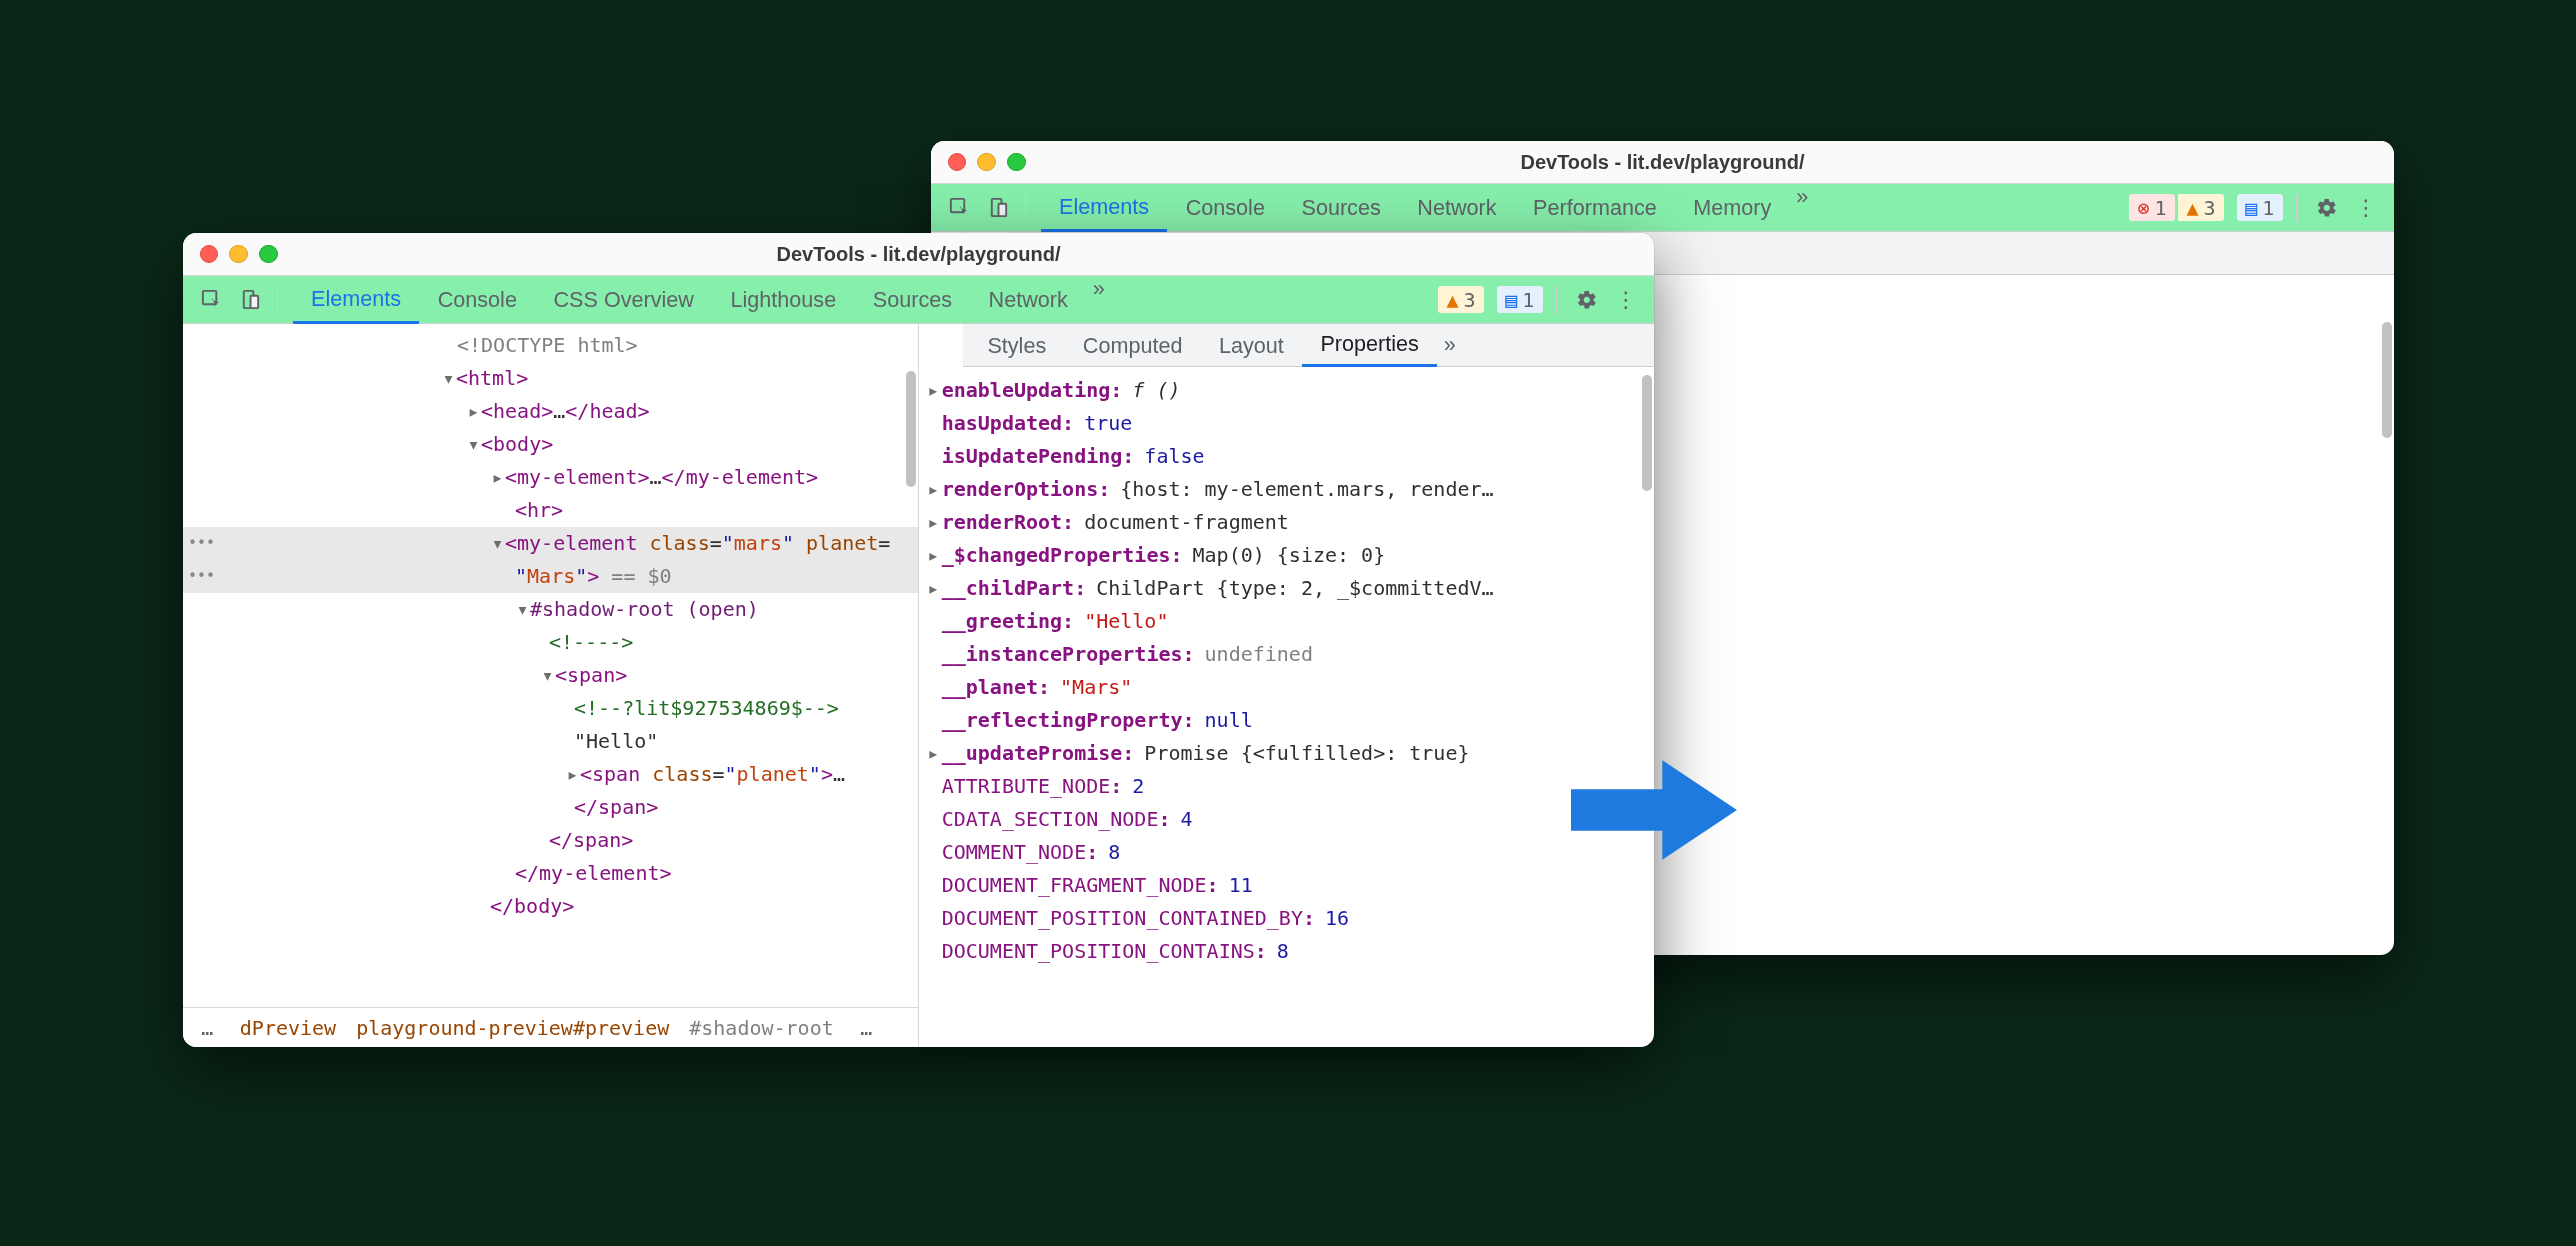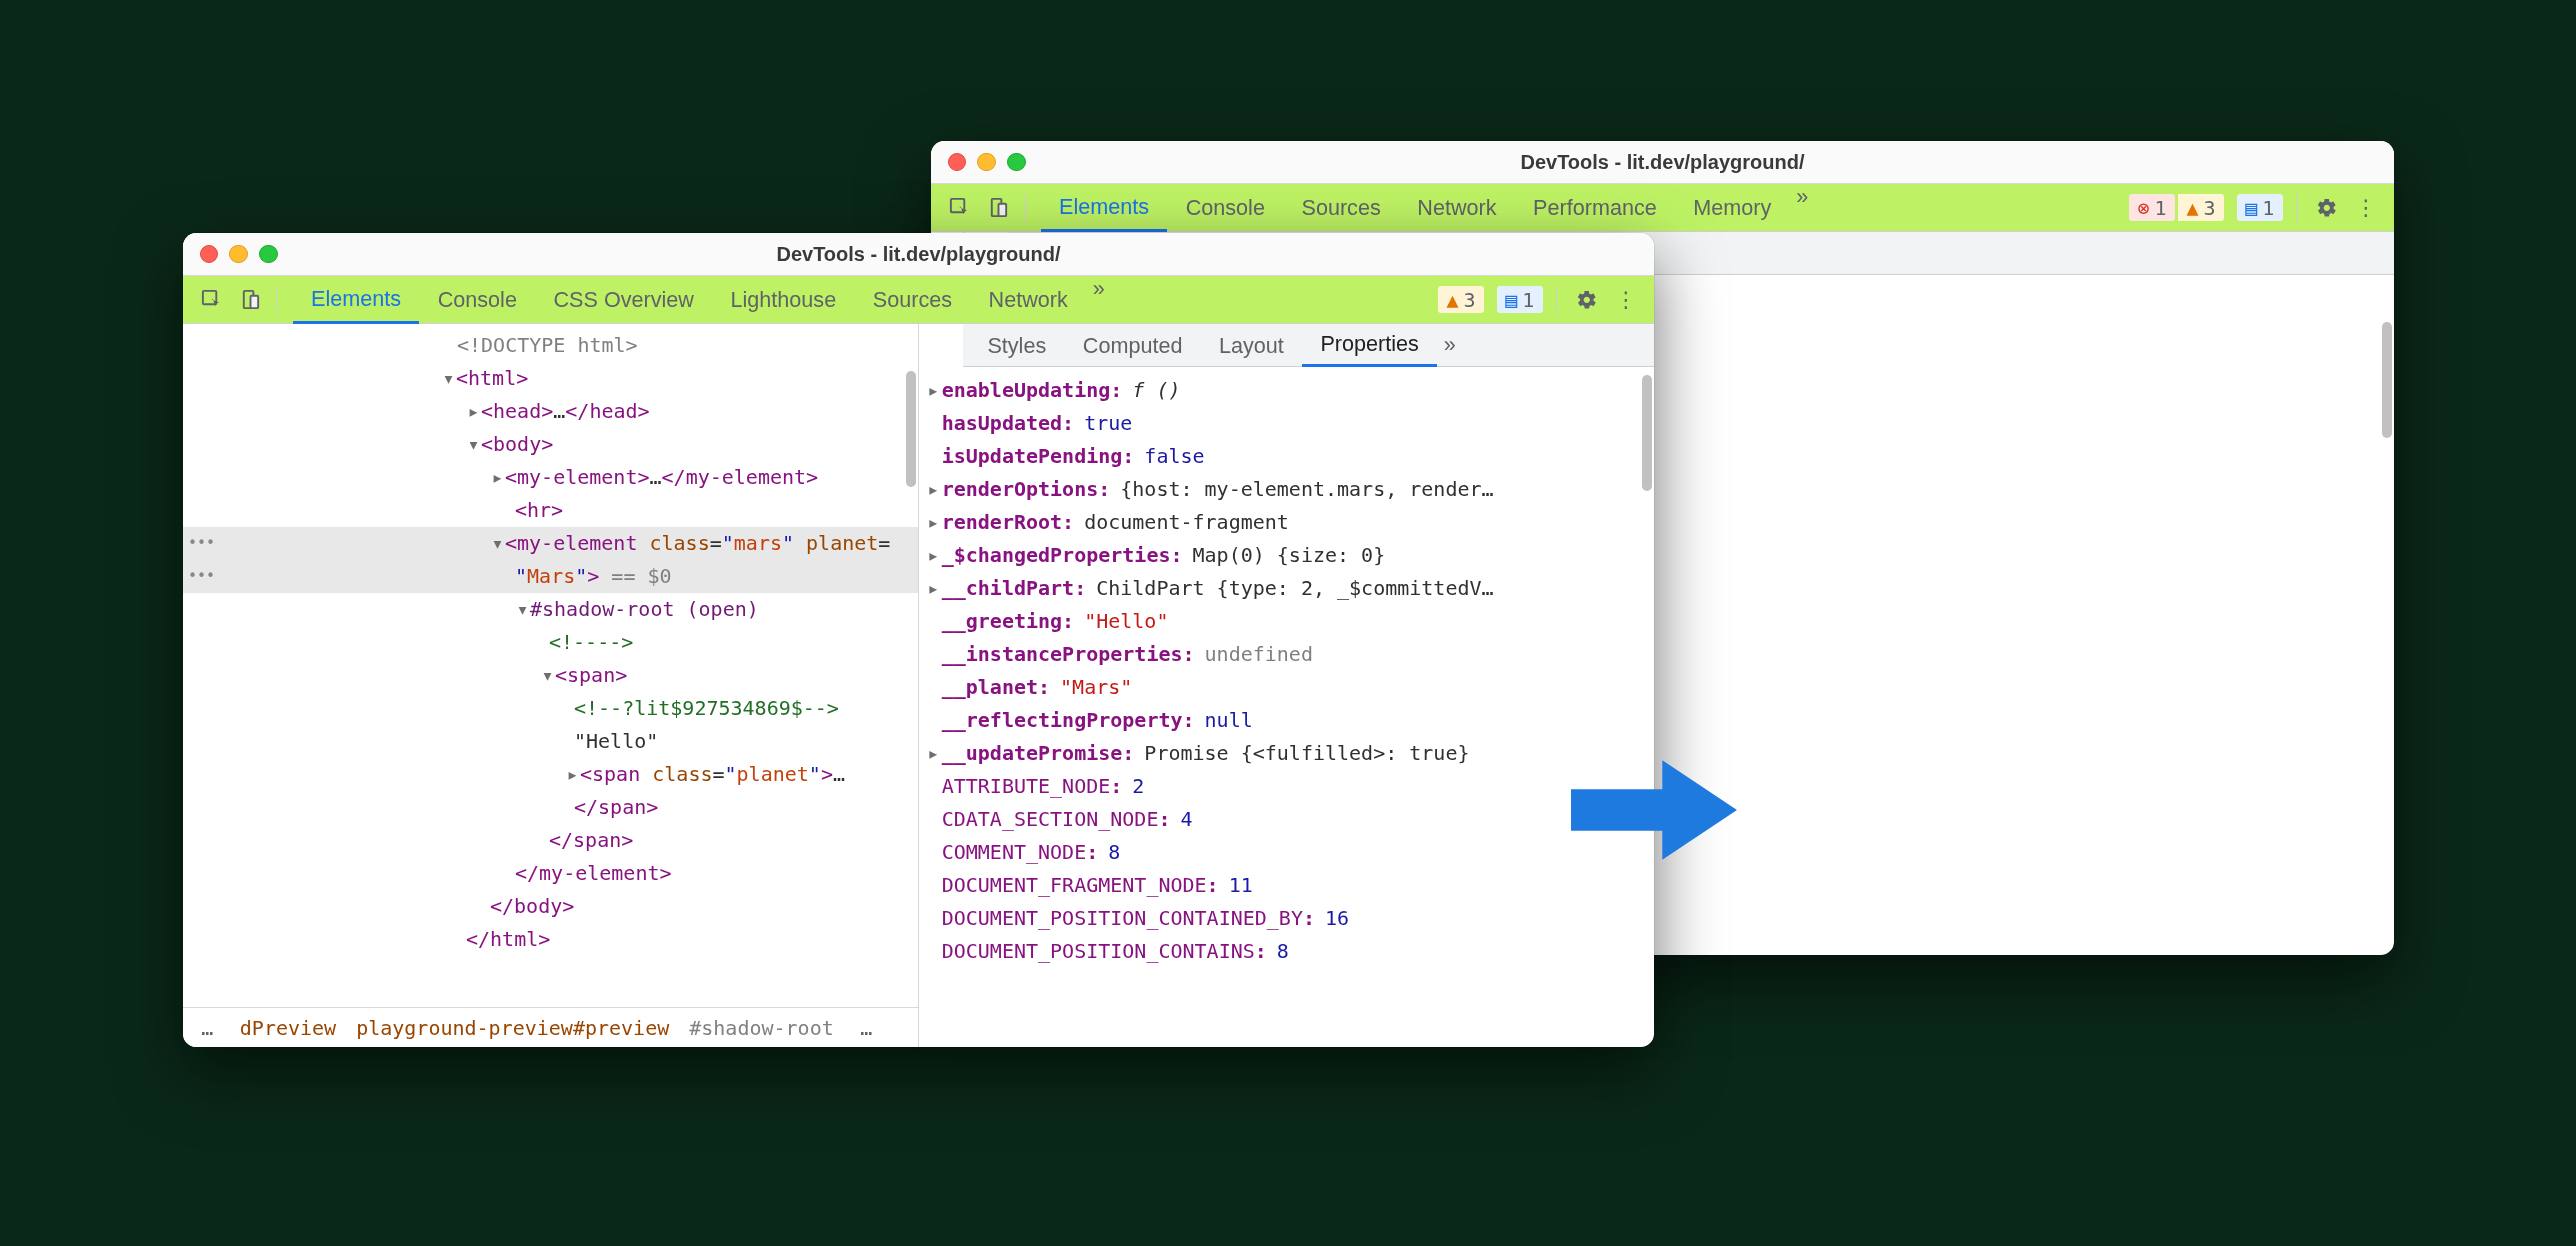--- a/index.html
+++ b/index.html
@@ -40,21 +40,21 @@
   .dot.green { background: #28c840; border: 0.8px solid #1dab31; }
   .titlebar .title {
     position: absolute; left: 0; right: 0; text-align: center;
     font-size: 20px; color: #3a3a3a; font-weight: 600;
     pointer-events: none;
   }
 
   
   .toolbar {
     height: 48px;
-    background: #bef264;
+    background: #86efac;
     border-bottom: 0.8px solid #cfcfcf;
     display: flex;
     align-items: center;
     padding: 0 11.6px;
     gap: 6.6px;
     flex: none;
     font-size: 21.6px;
     white-space: nowrap;
   }
   .toolbar .icon-btn {
@@ -409,21 +409,20 @@
         <div class="row" style="padding-left:332px;"><span class="triangle">▾</span><span style="color:#701a75;">#shadow-root (open)</span></div>
         <div class="row" style="padding-left:366px;"><span class="cmt">&lt;!----&gt;</span></div>
         <div class="row" style="padding-left:357px;"><span class="triangle">▾</span><span class="tag">&lt;span&gt;</span></div>
         <div class="row" style="padding-left:391px;"><span class="cmt">&lt;!--?lit$927534869$--&gt;</span></div>
         <div class="row" style="padding-left:391px;"><span class="txt">"Hello"</span></div>
         <div class="row" style="padding-left:382px;"><span class="triangle">▸</span><span class="tag">&lt;span</span> <span class="attr">class</span>=<span class="qt">"</span><span class="str">planet</span><span class="qt">"</span><span class="tag">&gt;</span><span class="txt">…</span></div>
         <div class="row" style="padding-left:391px;"><span class="tag">&lt;/span&gt;</span></div>
         <div class="row" style="padding-left:366px;"><span class="tag">&lt;/span&gt;</span></div>
         <div class="row" style="padding-left:332px;"><span class="tag">&lt;/my-element&gt;</span></div>
         <div class="row" style="padding-left:307px;"><span class="tag">&lt;/body&gt;</span></div>
-        <div class="row" style="padding-left:283px;"><span class="tag">&lt;/html&gt;</span></div>
       </div>
       <div class="breadcrumb">
         <span class="more">…</span>
         <span class="bc-item">dPreview</span>
         <span class="bc-item">playground-preview#preview</span>
         <span class="bc-item" style="color:#808080;">#shadow-root</span>
         <span class="more">…</span>
       </div>
     </div>
 

